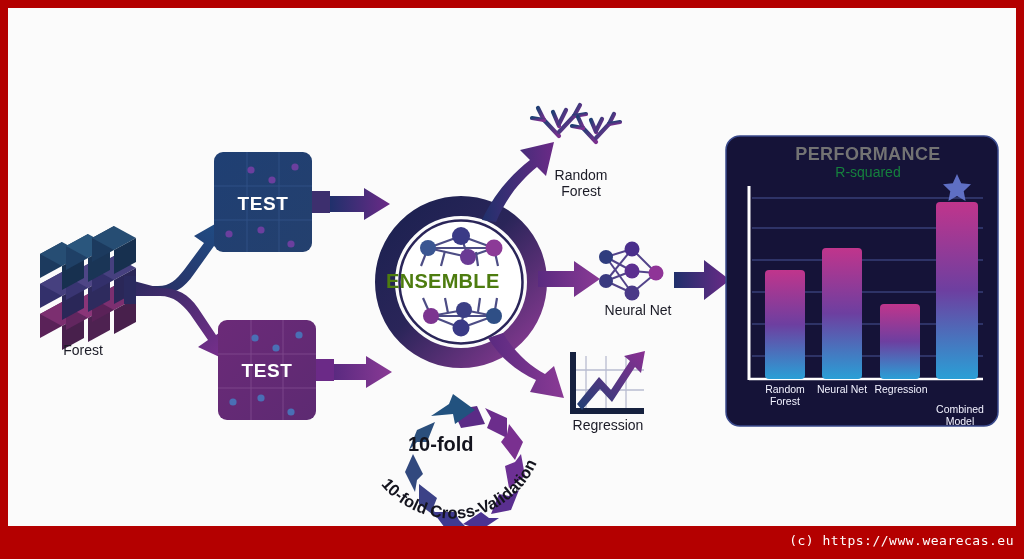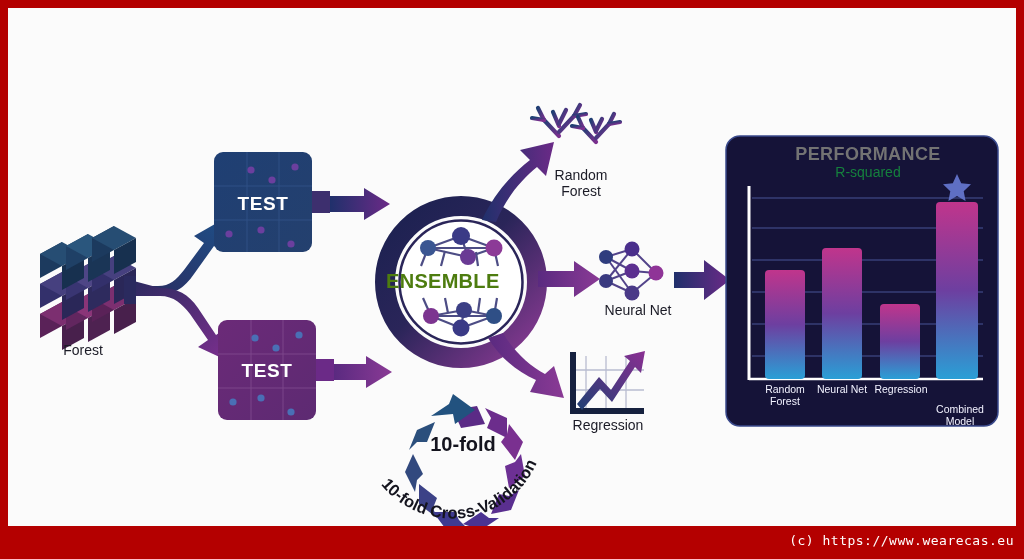--- a/index.html
+++ b/index.html
@@ -8,21 +8,21 @@
   #canvas{position:absolute;left:8px;top:8px;width:1008px;height:518px;background:#fbfbfb;overflow:hidden;}
   #watermark{position:absolute;left:0;bottom:0;width:1024px;height:33px;background:#b40000;}
   #watermark .wm-text{position:absolute;right:10px;top:7px;color:#ffffff;
       font-family:"DejaVu Sans Mono","Liberation Mono",monospace;font-size:13px;letter-spacing:.5px;}
   .lbl{position:absolute;color:#1b1b26;font-size:14px;text-align:center;line-height:1.12;white-space:pre-line;}
   .svg-layer{position:absolute;left:0;top:0;width:1008px;height:518px;}
   #dataset-label{left:20px;top:335px;width:110px;}
   #rf-label{left:518px;top:160px;width:110px;}
   #nn-label{left:570px;top:295px;width:120px;}
   #reg-label{left:540px;top:410px;width:120px;}
-  .cv-center{position:absolute;left:400px;top:425px;width:110px;text-align:center;
+  .cv-center{position:absolute;left:400px;top:425px;width:110px;
      font-size:20px;font-weight:bold;color:#14141e;}
   .perf-title{position:absolute;left:730px;top:136px;width:260px;text-align:center;
      color:#737373;font-size:18px;font-weight:bold;letter-spacing:.4px;}
   .perf-sub{position:absolute;left:730px;top:156px;width:260px;text-align:center;
      color:#15803d;font-size:14px;}
   .bar-label{position:absolute;color:#f2f2ff;font-size:10.5px;text-align:center;line-height:1.15;white-space:pre-line;}
   .box-text{position:absolute;color:#ffffff;font-weight:bold;font-size:19px;letter-spacing:.6px;text-align:center;}
   .ens-text{position:absolute;left:378px;top:262px;width:150px;text-align:left;
      font-size:20px;font-weight:bold;color:#4d7c0f;letter-spacing:.3px;}
 </style>

